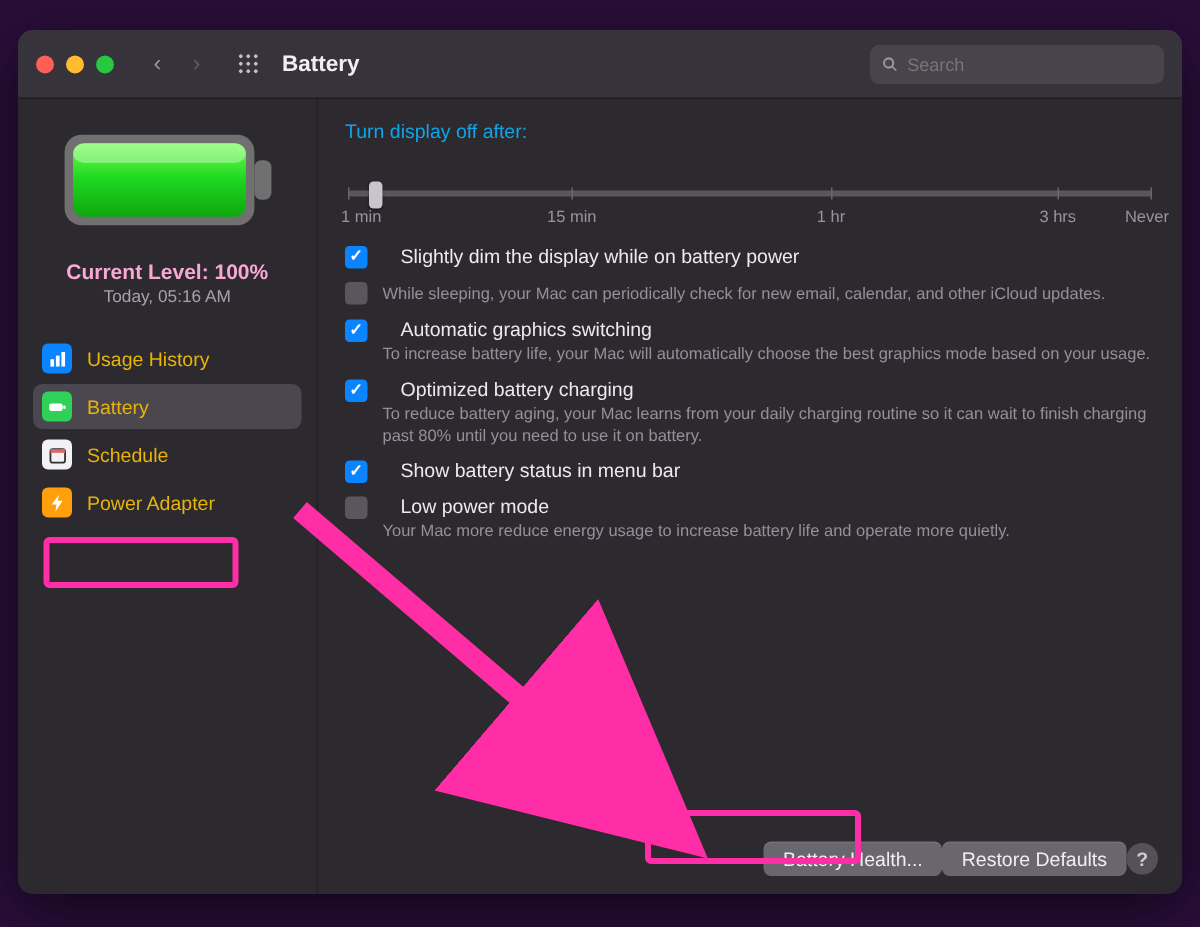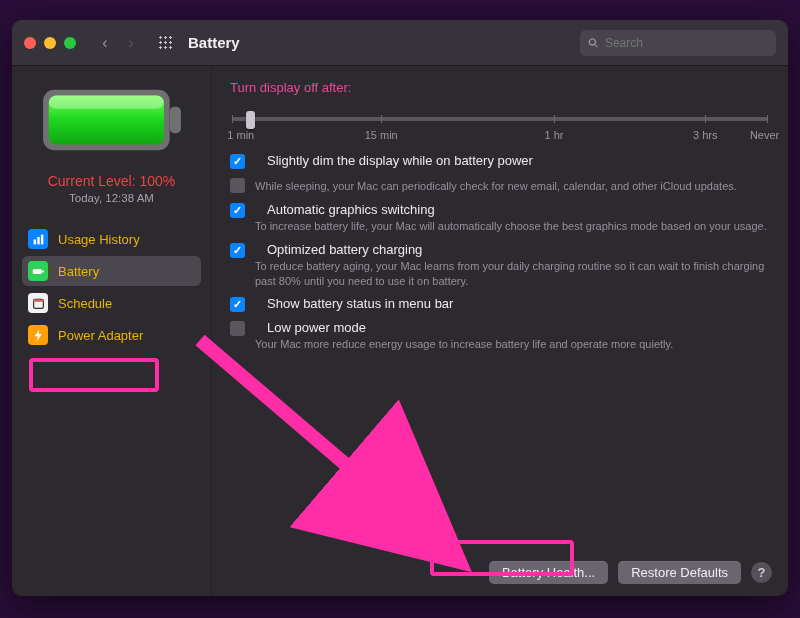--- a/index.html
+++ b/index.html
@@ -54,21 +54,21 @@
   .body { flex:1; display:flex; }
   .sidebar {
     width: 200px; padding:12px 10px 10px 10px;
     display:flex; flex-direction:column; align-items:center;
     border-right:1px solid #232125;
     background:#2d2a2f;
   }
   .battery-large { width:142px; height:68px; margin:8px 0 18px;}
   .battery-large svg{width:100%;height:100%;}
   .meta { text-align:center; line-height:1.35; margin-bottom:18px;}
-  .meta .lvl{font-size:14px; font-weight:400; color:#ef4444;}
+  .meta .lvl{font-size:14px; font-weight:700; color:#f9a8d4;}
   .meta .sub{font-size:11.5px; color:#a7a1ad;}
   .side-list { width:100%; display:flex; flex-direction:column; gap:2px;}
   .side-item{
     display:flex; align-items:center; gap:10px;
     padding:5px 6px; border-radius:6px;
     cursor:default;
   }
   .side-item.selected{ background:#4b474e;}
   .side-icon{
     width:20px;height:20px;border-radius:4px;
@@ -78,21 +78,21 @@
   .ic-blue{background:#0a84ff;} .ic-green{background:#30d158;}
   .ic-orange{background:#ff9f0a;} .ic-white{background:#f2f2f4;}
   .side-icon svg{width:13px;height:13px;fill:#fff;}
   .ic-white svg{fill:#333;}
   .side-label{font-size:13px;color:#eab308;}
 
   .main {
     flex:1; padding:14px 18px 14px 18px; overflow:auto;
     position:relative;
   }
-  .section-title{font-size:13px;color:#ec4899;margin-bottom:10px;}
+  .section-title{font-size:13px;color:#0ea5e9;margin-bottom:20px;}
   .slider-wrap{position:relative; height:38px; margin-bottom:10px;}
   .slider-track{
     position:absolute; left:2px; right:2px; top:12px; height:4px;
     background:#5a565e; border-radius:2px;
   }
   .slider-tick{position:absolute;top:10px;width:1px;height:8px;background:#6a666e;}
   .slider-thumb{
     position:absolute; top:6px; width:9px; height:18px;
     background:#c9c4ce;border-radius:3px;
     box-shadow:0 1px 2px rgba(0,0,0,.5);
@@ -106,21 +106,21 @@
     background:#5a565e;margin-top:1px;
     display:flex;align-items:center;justify-content:center;
   }
   .opt .cb.checked{background:#0a84ff;}
   .opt .cb.checked::after{content:"✓";color:#fff;font-size:11px;font-weight:700;line-height:1;}
   .opt .txt .lbl{font-size:13px;color:#ece9ef;margin-left:12px;}
   .opt .txt .desc{font-size:11px;color:#94909a;margin-top:2px;line-height:1.35;}
 
   .footer{
     position:absolute; bottom:12px; right:16px;
-    display:flex; gap:10px; align-items:center;
+    display:flex; align-items:center;
   }
   .btn{
     background:#6a666f;color:#f1eef3;border:none;
     padding:4px 13px;border-radius:5px;font-size:13px;
     box-shadow:inset 0 1px 0 rgba(255,255,255,.08);
   }
   .help{
     width:21px;height:21px;border-radius:50%;background:#545159;
     color:#cfcad4;display:flex;align-items:center;justify-content:center;
     font-size:13px;font-weight:600;
@@ -166,21 +166,21 @@
             <stop offset="0" stop-color="#6bff4d"></stop>
                 <stop offset="0.5" stop-color="#1dd61f"></stop>
                 <stop offset="1" stop-color="#0ea70e"></stop>
           </linearGradient>
             </defs>
           <rect x="8" y="10" width="122" height="14" rx="8" fill="rgba(255,255,255,.35)"></rect>
         </svg>
       </div>
       <div class="meta">
         <div class="lvl">Current Level: 100%</div>
-        <div class="sub">Today, 12:38 AM</div>
+        <div class="sub">Today, 05:16 AM</div>
       </div>
       <div class="side-list">
         <div class="side-item">
           <div class="side-icon ic-blue">
             <svg viewBox="0 0 16 16">
                 <rect x="2" y="8" width="3" height="6"></rect>
                 <rect x="6.5" y="5" width="3" height="9"></rect>
                 <rect x="11" y="2" width="3" height="12"></rect>
               </svg>
           </div>

